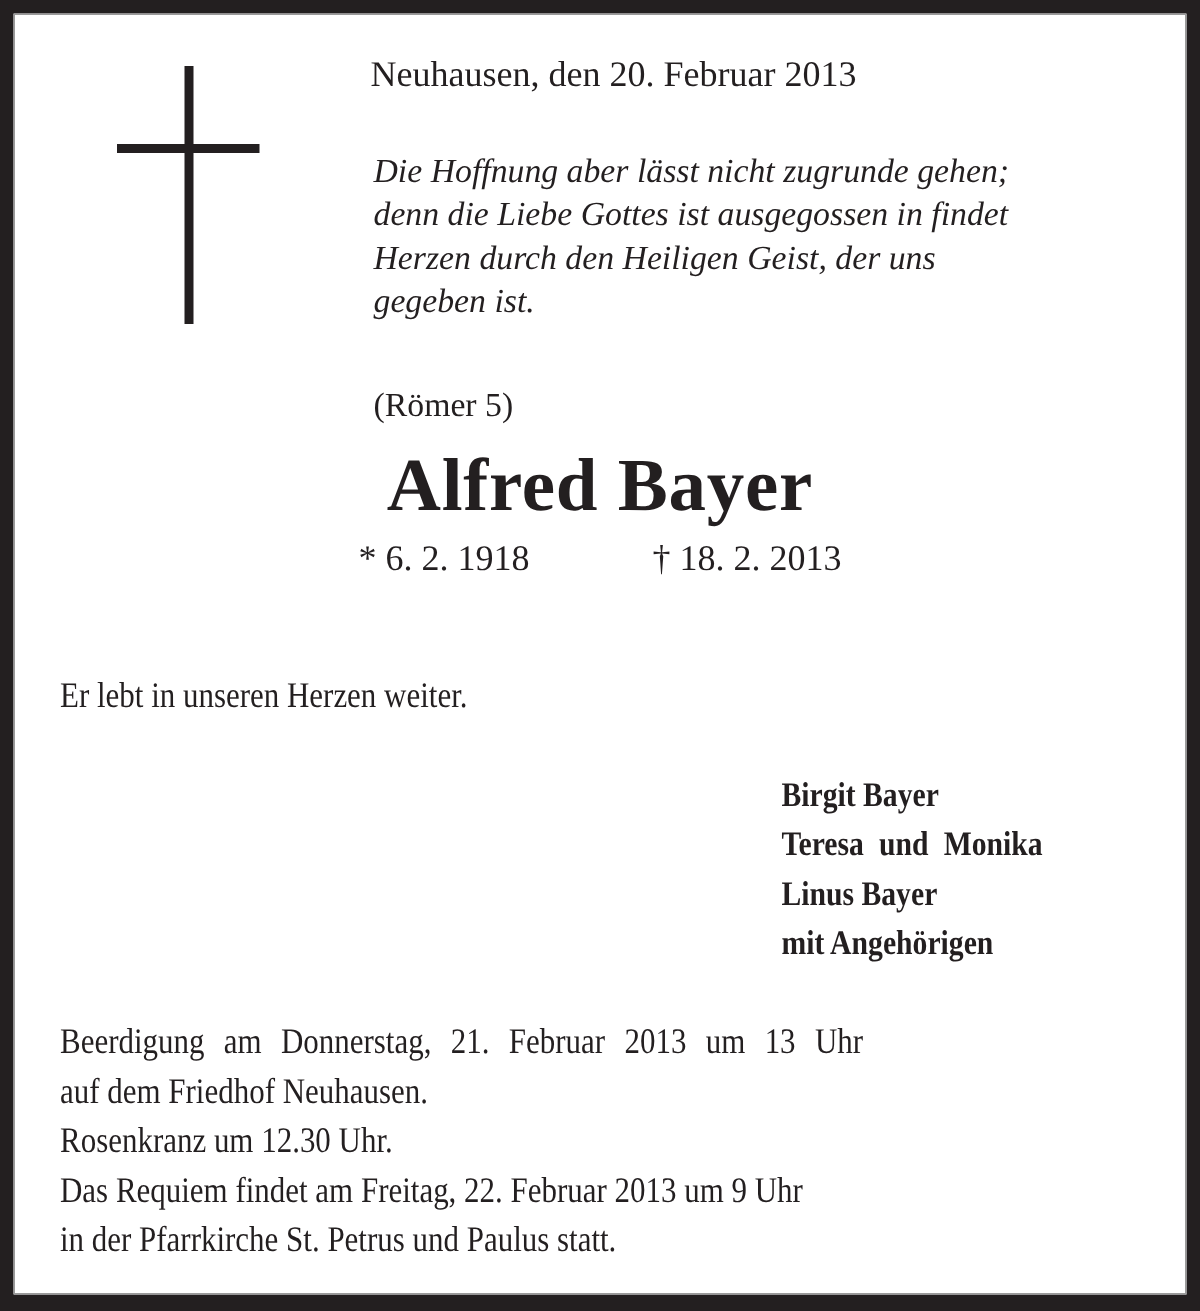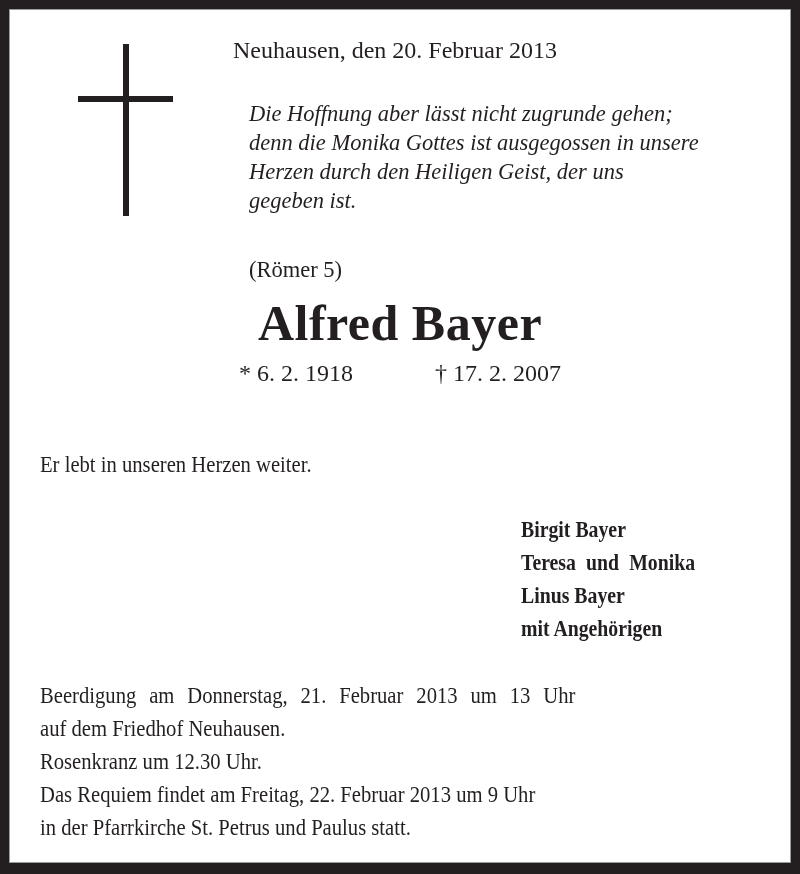--- a/index.html
+++ b/index.html
@@ -4,21 +4,21 @@
   <style>
     html, body { margin: 0; padding: 0; }
     body { width: 800px; height: 874px; background: #231f20; position: relative; overflow: hidden; }
     .card {
       position: absolute; left: 9px; top: 9px; width: 782px; height: 854px;
       background: #ffffff; box-shadow: inset 0 0 0 1px #9a9a9a;
       font-family: "Liberation Serif", "DejaVu Serif", serif; color: #231f20;
     }
     .cross-v { position: absolute; left: 114px; top: 35px; width: 6px; height: 172px; background: #231f20; }
     .cross-h { position: absolute; left: 69px; top: 87px; width: 95px; height: 6px; background: #231f20; }
-    .place-date { position: absolute; left: 224px; top: 28px; font-size: 24px; white-space: nowrap; }
+    .place-date { position: absolute; left: 238px; top: 28px; font-size: 24px; white-space: nowrap; }
     .verse { position: absolute; left: 240px; top: 90px; width: 514px; font-style: italic; font-size: 22.5px; line-height: 29px; }
     .verse-line { display: block; white-space: nowrap; }
     .verse-last { display: flex; justify-content: space-between; flex-direction: column; }
     .verse-ref { font-style: normal; margin-top: 40px; }
     .name { position: absolute; left: 0; width: 782px; top: 285px; text-align: center; font-weight: bold; font-size: 50px; letter-spacing: 0.5px; }
     .dates { position: absolute; left: 0; width: 782px; top: 351px; text-align: center; font-size: 24px; white-space: nowrap; }
     .dates .gap { display: inline-block; width: 82px; }
     .motto { position: absolute; left: 31px; top: 442px; font-family: "Liberation Sans Narrow", "Liberation Serif", serif; font-size: 24px; transform: scaleX(0.86); transform-origin: left; white-space: nowrap; }
     .family { position: absolute; left: 512px; top: 504px; font-weight: bold; font-size: 23px; line-height: 33px; transform: scaleX(0.86); transform-origin: left; }
     .family span { display: block; white-space: nowrap; }
@@ -32,32 +32,32 @@
 <div class="card">
   <div>
     <div class="cross-v"></div>
     <div class="cross-h"></div>
   </div>
 
   <div class="place-date">Neuhausen, den 20. Februar 2013</div>
 
   <div class="verse">
     <span class="verse-line">Die Hoffnung aber lässt nicht zugrunde gehen;</span>
-    <span class="verse-line">denn die Monika Gottes ist ausgegossen in unsere</span>
+    <span class="verse-line">denn die Liebe Gottes ist ausgegossen in findet</span>
     <span class="verse-line">Herzen durch den Heiligen Geist, der uns</span>
     <span class="verse-line verse-last">
       <span>gegeben ist.</span>
       <span class="verse-ref">(Römer 5)</span>
     </span>
   </div>
 
   <div class="name">Alfred Bayer</div>
 
   <div class="dates">
-    <span>* 6. 2. 1918</span><span class="gap"></span><span>† 17. 2. 2007</span>
+    <span>* 6. 2. 1918</span><span class="gap"></span><span>† 18. 2. 2013</span>
   </div>
 
   <div class="motto">Er lebt in unseren Herzen weiter.</div>
 
   <div class="family">
     <span>Birgit Bayer</span>
     <span style="word-spacing:6px">Teresa und Monika</span>
     <span>Linus Bayer</span>
     <span>mit Angehörigen</span>
   </div>

